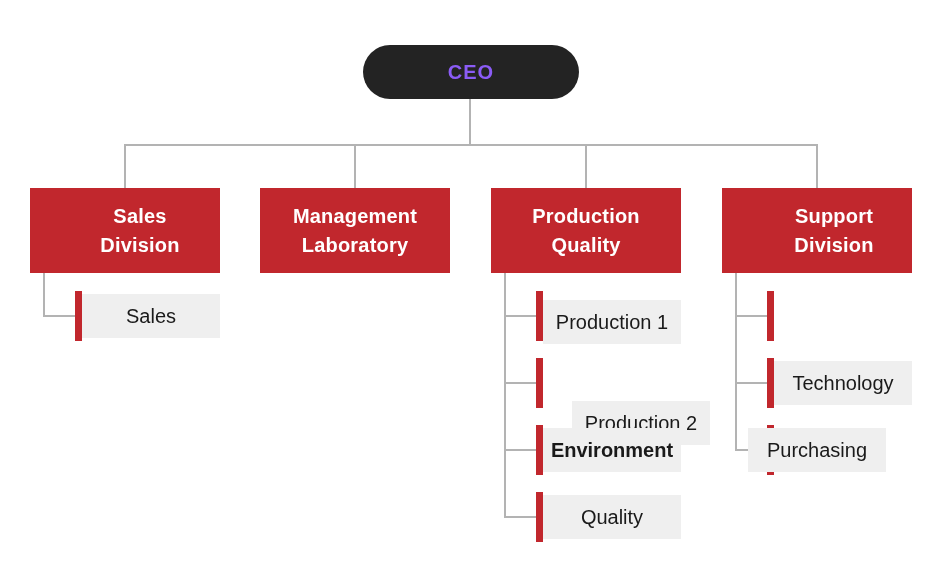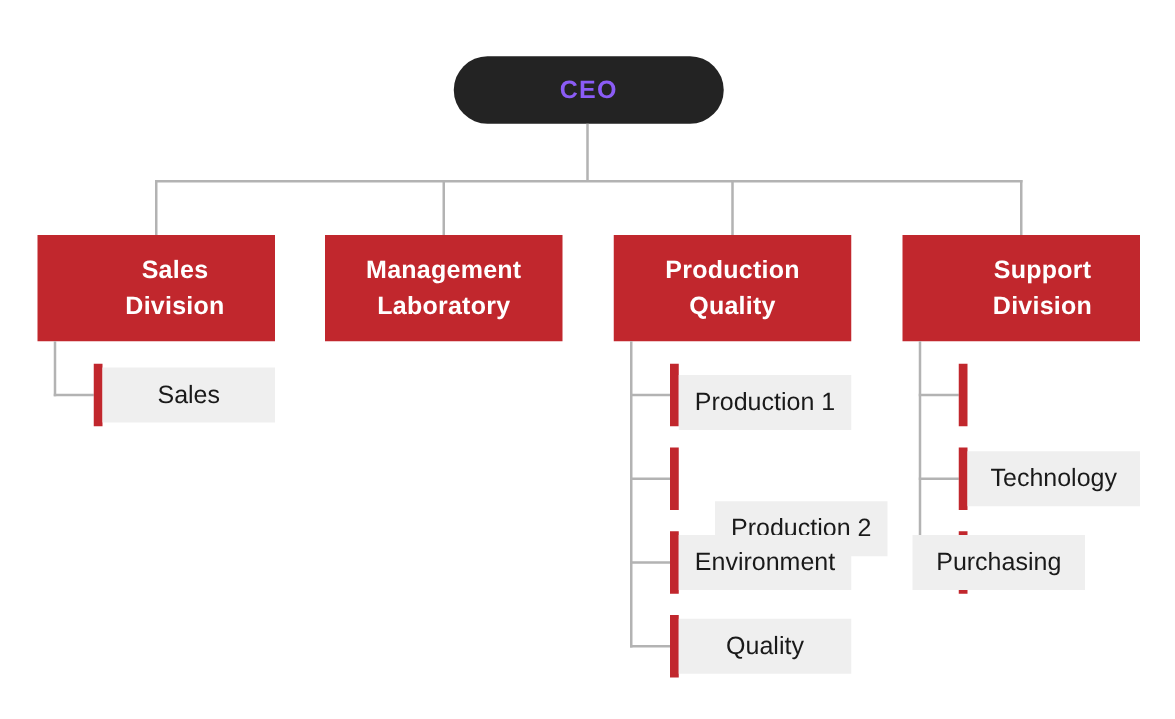--- a/index.html
+++ b/index.html
@@ -67,32 +67,32 @@
   <div class="line branch" style="left:504px;top:315px;"></div>
   <div class="bar" style="left:536px;top:291px;"></div>
   <div class="item" style="left:543px;top:300px;">Production 1</div>
 
   <div class="line branch" style="left:504px;top:382px;"></div>
   <div class="bar" style="left:536px;top:358px;"></div>
   <div class="item" style="left:572px;top:361px;margin-top:40px;">Production 2</div>
 
   <div class="line branch" style="left:504px;top:449px;"></div>
   <div class="bar" style="left:536px;top:425px;"></div>
-  <div class="item" style="left:543px;top:428px;">Environment</div>
+  <div class="item" style="left:543px;top:428px;font-weight:bold;">Environment</div>
 
   <div class="line branch" style="left:504px;top:516px;"></div>
   <div class="bar" style="left:536px;top:492px;"></div>
   <div class="item" style="left:543px;top:495px;">Quality</div>
 
   <div class="line drop" style="left:735px;height:178px;"></div>
 
   <div class="line branch" style="left:735px;top:315px;"></div>
   <div class="bar" style="left:767px;top:291px;"></div>
 
   <div class="line branch" style="left:735px;top:382px;"></div>
   <div class="bar" style="left:767px;top:358px;"></div>
   <div class="item" style="left:774px;top:361px;">Technology</div>
 
   <div class="line branch" style="left:735px;top:449px;"></div>
   <div class="bar" style="left:767px;top:425px;"></div>
-  <div class="item" style="left:730px;top:428px;">Purchasing</div>
+  <div class="item" style="left:748px;top:428px;">Purchasing</div>
 
 </div>
 
 </body></html>

